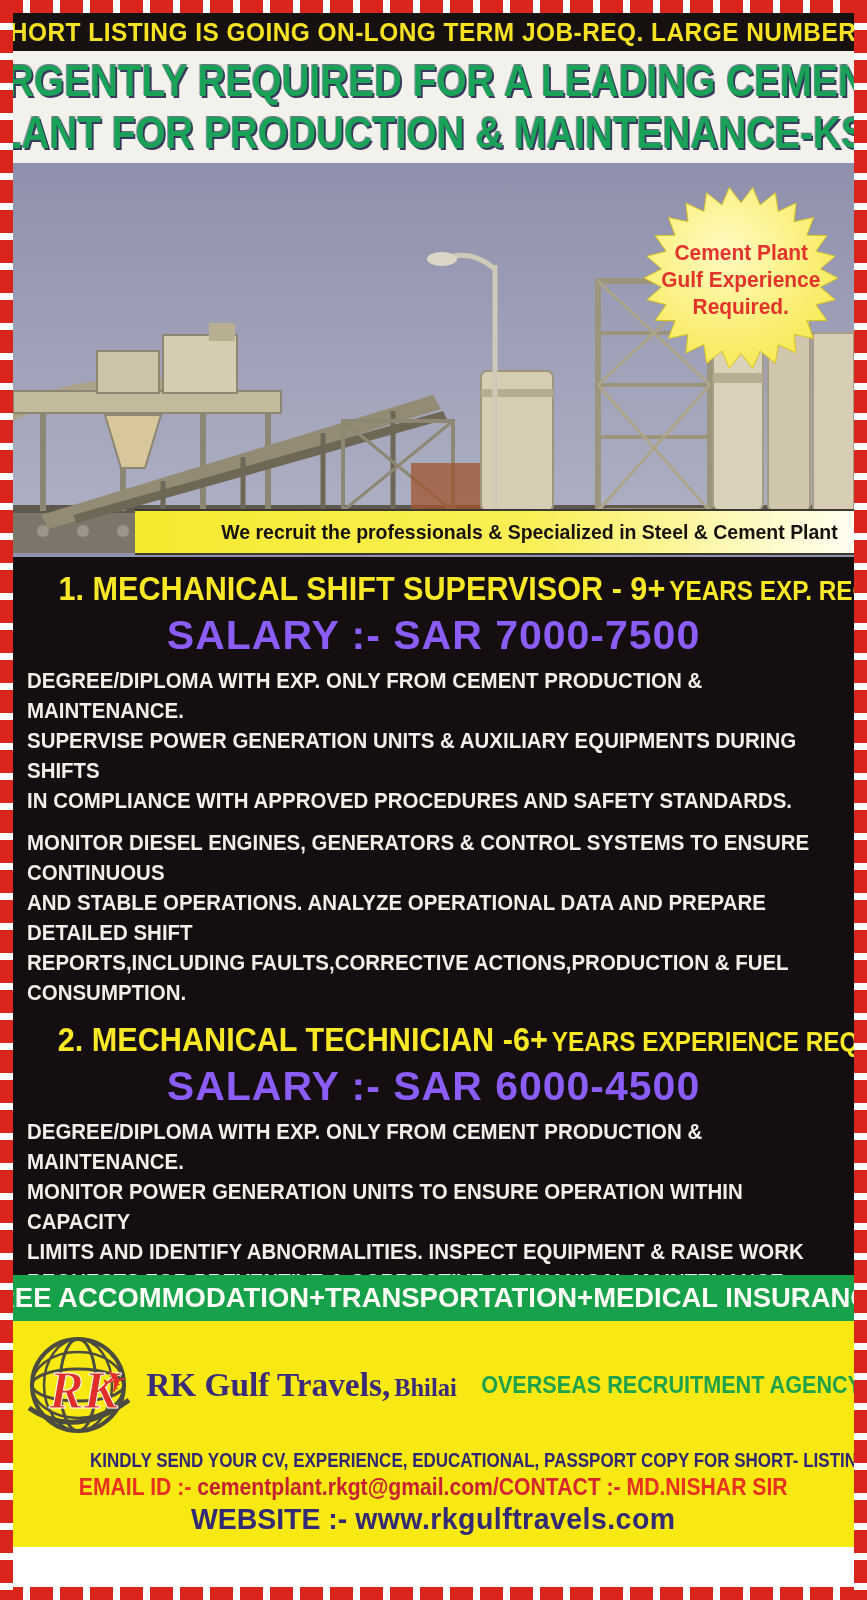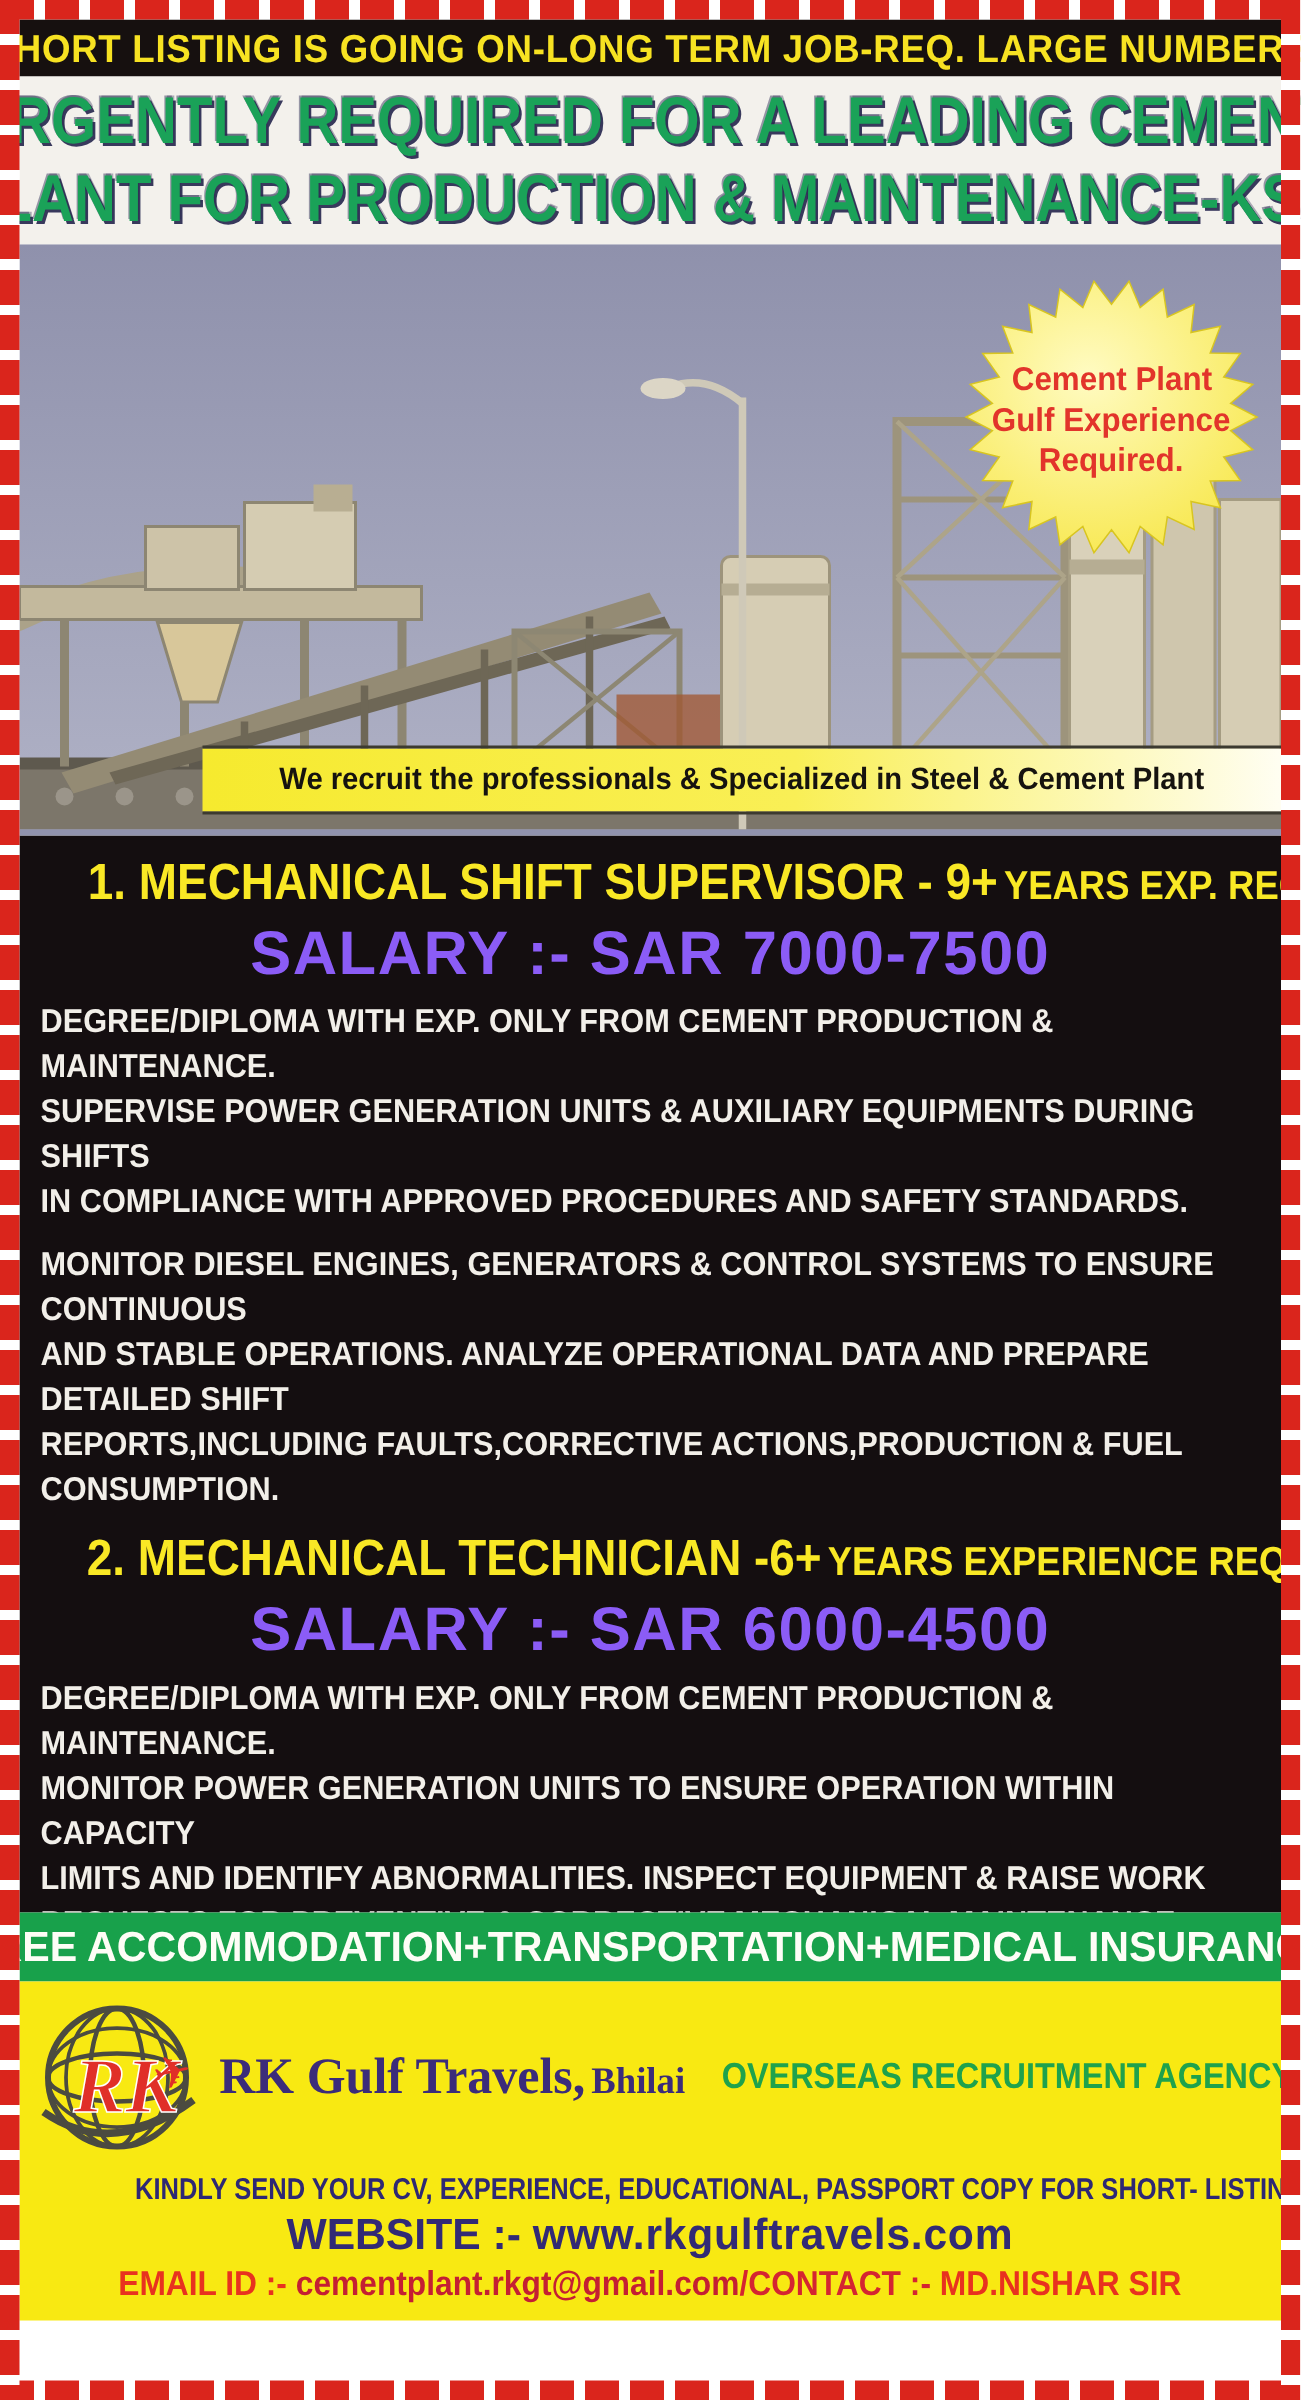--- a/index.html
+++ b/index.html
@@ -32,24 +32,24 @@
   
   .photo{position:relative;height:394px;background:#9193ae;overflow:hidden;}
   .badge{position:absolute;top:22px;right:14px;width:198px;height:188px;z-index:5;}
   .badge svg{position:absolute;inset:0;}
   .badge .btxt{
     position:absolute;inset:0;display:flex;flex-direction:column;align-items:center;justify-content:center;
     color:#e2342b;font-weight:bold;font-size:22px;line-height:27px;text-align:center;
   }
   .badge .btxt span{display:inline-block;transform:scaleX(.95);white-space:nowrap;}
   .ribbon{
-    position:absolute;left:122px;right:0;bottom:14px;height:42px;z-index:6;
+    position:absolute;left:122px;right:0;bottom:2px;height:42px;z-index:6;
     background:linear-gradient(90deg,#f6ea2e 0%,#f9ef56 55%,#fffef2 100%);
     border-top:2px solid #3c3a30;border-bottom:2px solid #3c3a30;
-    display:flex;align-items:center;justify-content:center;
+    display:flex;align-items:center;justify-content:flex-end;
   }
   .ribbon .cond{transform:scaleX(.95);font-size:20.5px;font-weight:bold;color:#16130f;}
 
   
   .jobs{height:718px;background:#140e10;color:#f2efe9;padding-top:10px;box-sizing:border-box;overflow:hidden;}
   .job-title{text-align:center;white-space:nowrap;margin-top:2px;}
   .job-title .wrap{display:inline-block;transform:scaleX(.9);white-space:nowrap;}
   .jt-main{font-size:34px;font-weight:bold;color:#f9e825;}
   .jt-sub{font-size:27px;font-weight:bold;color:#f9e825;}
   .salary{text-align:center;font-size:41px;font-weight:bold;color:#8b5cf6;letter-spacing:1px;margin:4px 0 2px;}
@@ -274,28 +274,28 @@
           <div class="contact-row">
             <span class="c-label">CONTACT-</span>
             <span class="c-nums">8770630927/9179676993</span>
           </div>
         </div>
       </div>
 
       <div class="f-line f-kindly">
         <span class="cond">KINDLY SEND YOUR CV, EXPERIENCE, EDUCATIONAL, PASSPORT COPY FOR SHORT- LISTING PROCESS.</span>
       </div>
-      <div class="f-line f-web">
-        <span class="cond"><span>WEBSITE :-</span>
-        <span class="url">www.rkgulftravels.com</span></span>
-      </div>
       <div class="f-line f-email">
         <span class="cond"><span class="lbl">EMAIL ID :-</span>
         <span class="addr">cementplant.rkgt@gmail.com</span><span class="clbl">/CONTACT :-</span>
         <span class="cname">MD.NISHAR SIR</span></span>
+      </div>
+      <div class="f-line f-web">
+        <span class="cond"><span>WEBSITE :-</span>
+        <span class="url">www.rkgulftravels.com</span></span>
       </div>
     </div>
 
   </div>
 
   <div class="edge h t"></div>
   <div class="edge h b"></div>
   <div class="edge v l"></div>
   <div class="edge v r"></div>
 </div>

